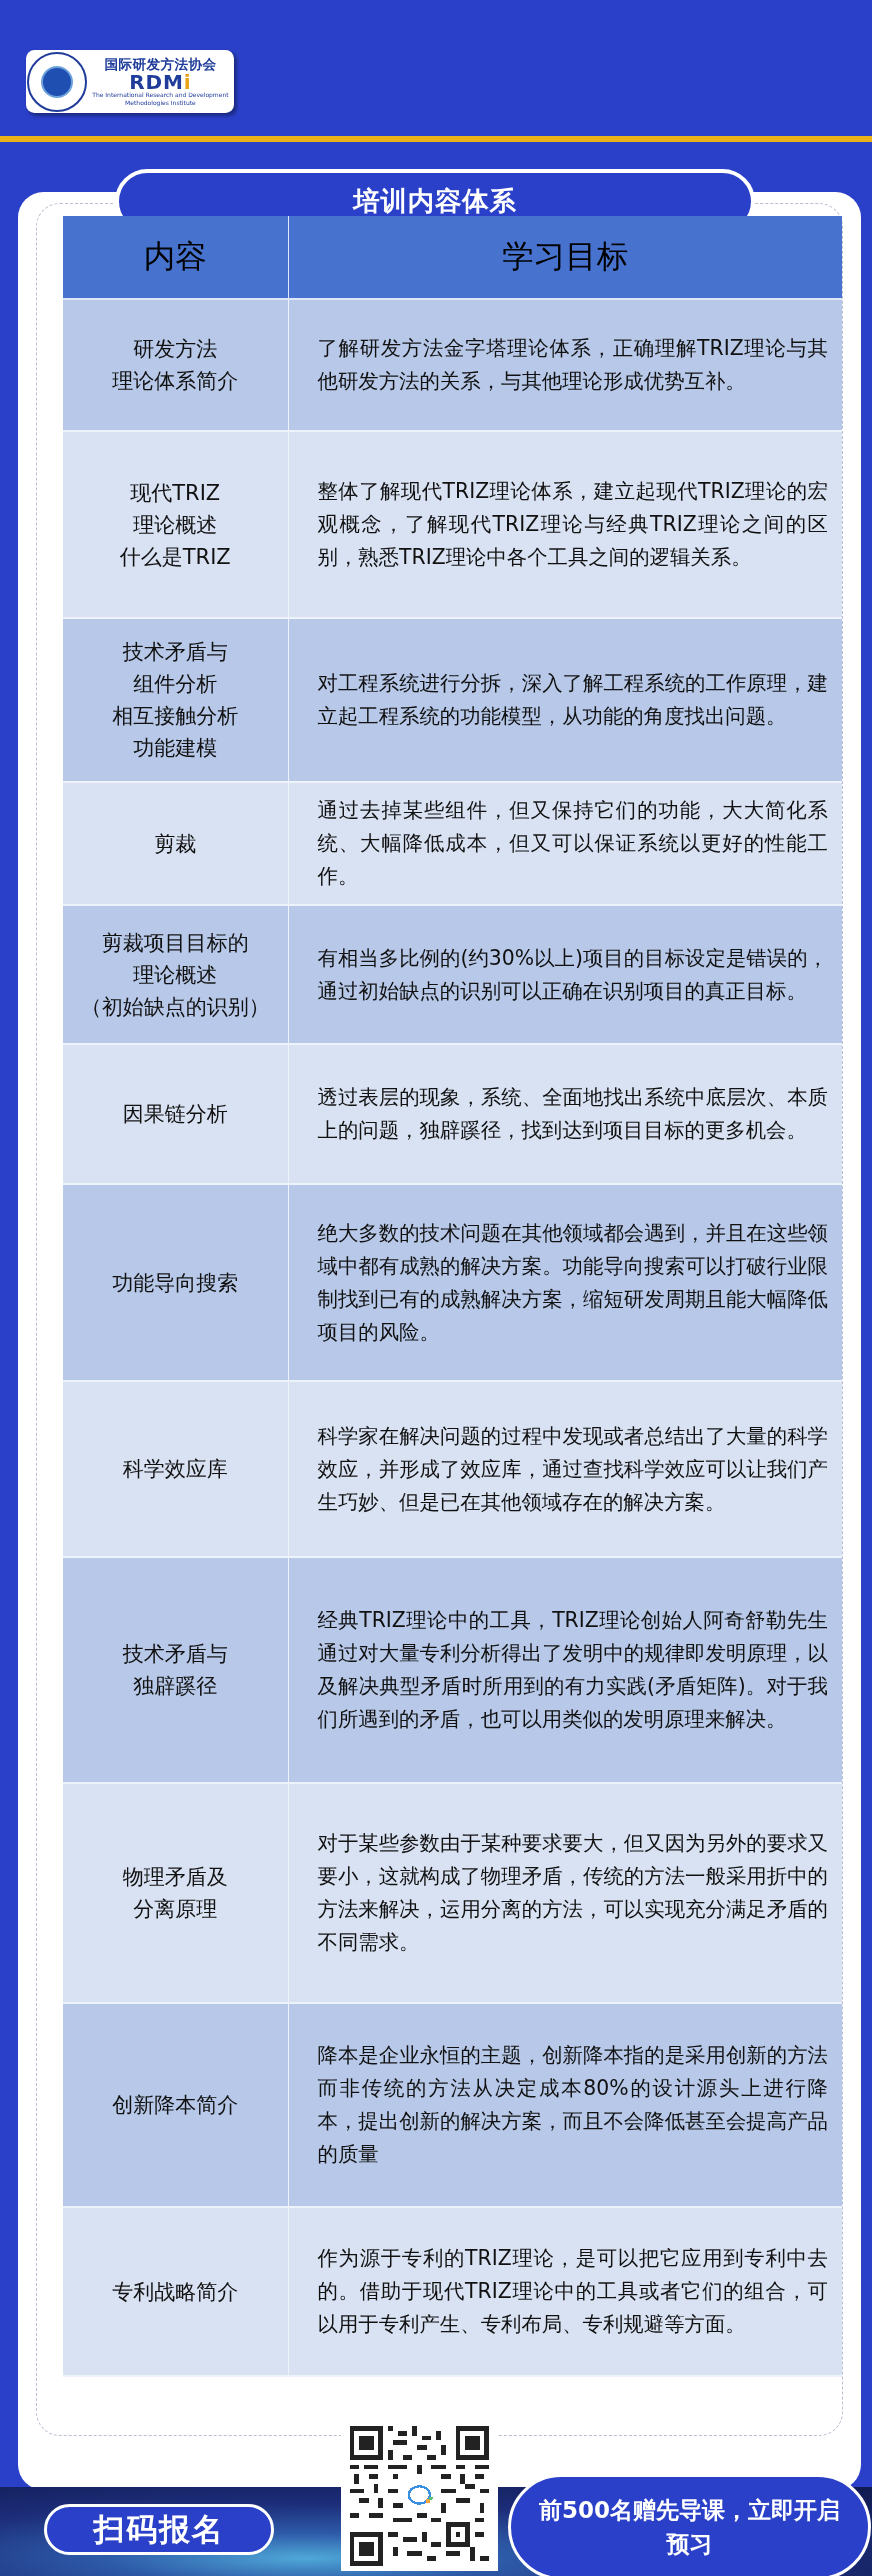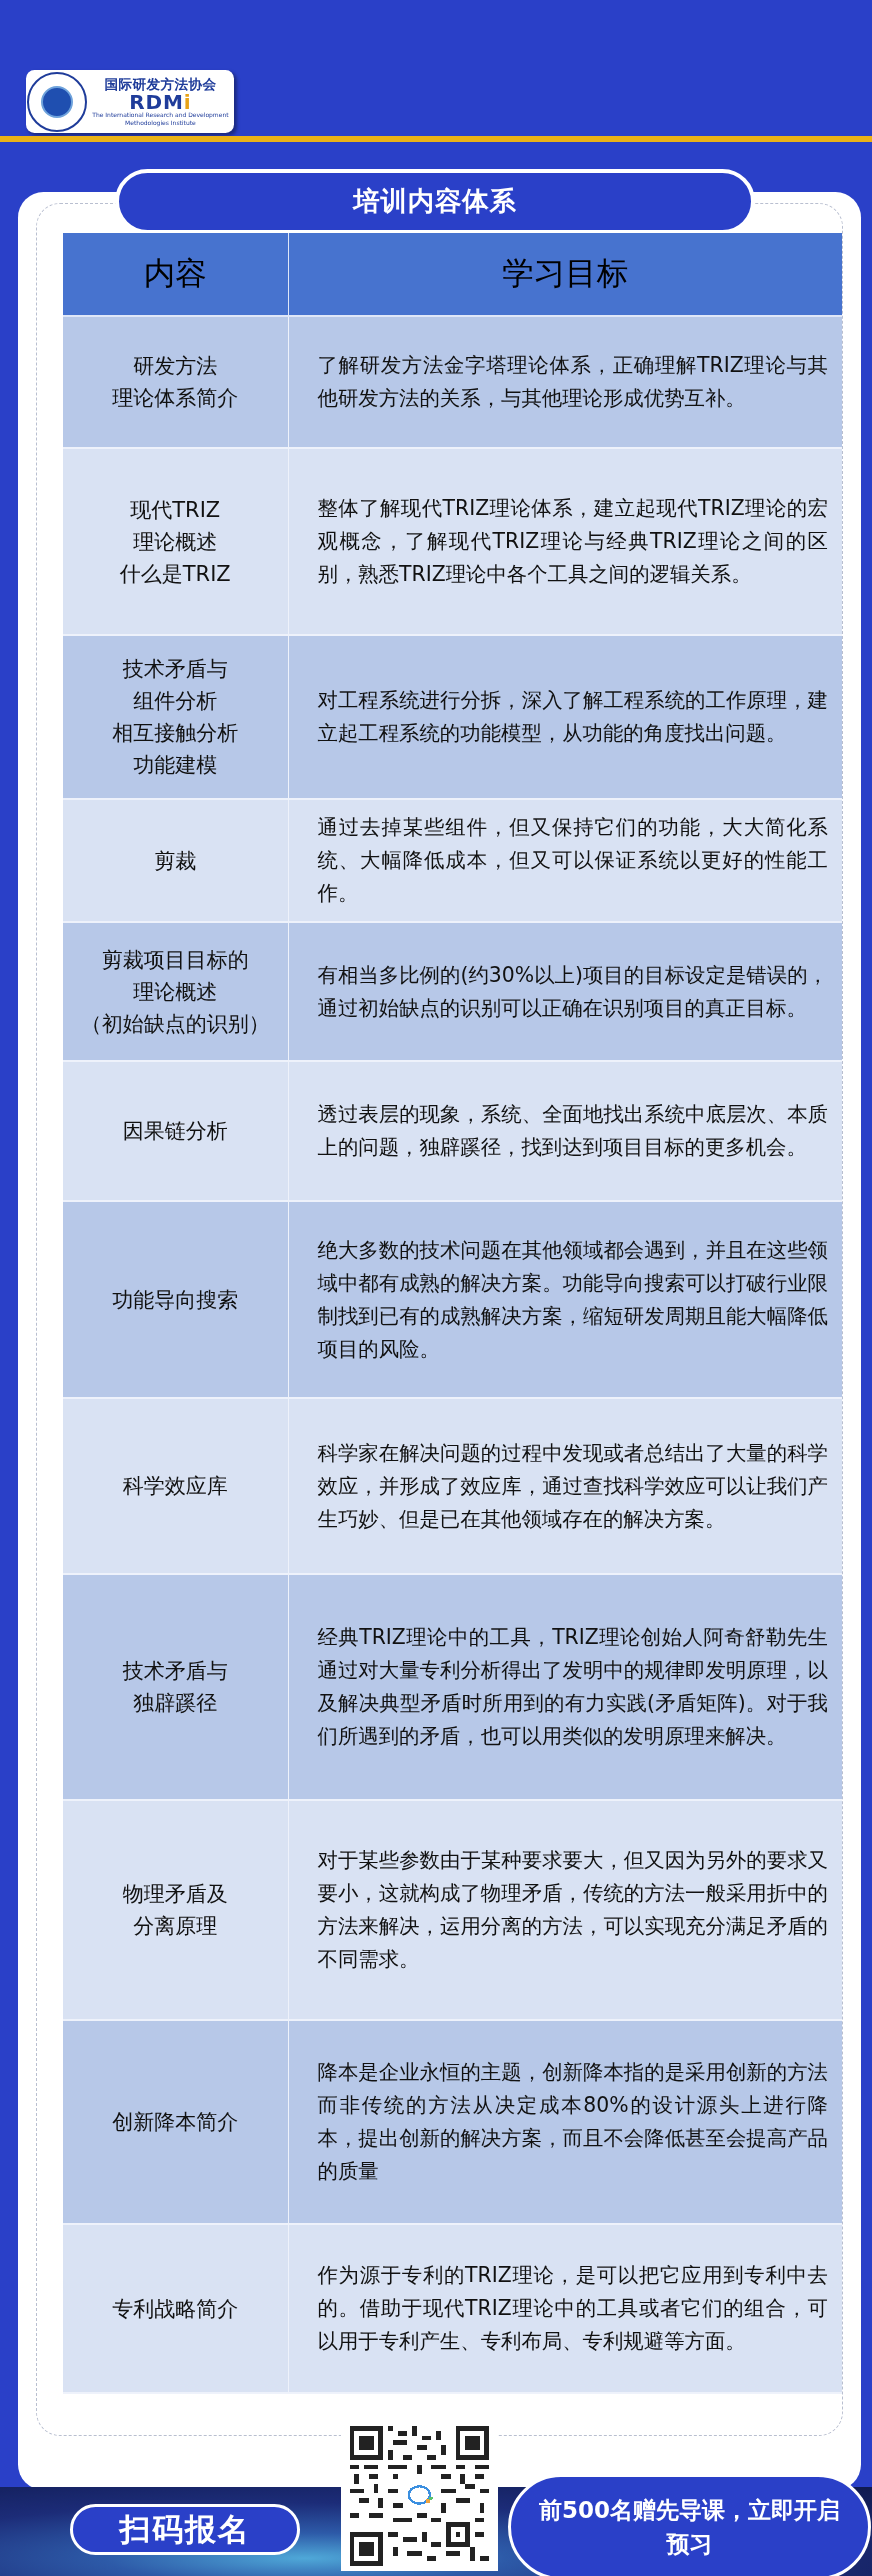--- a/index.html
+++ b/index.html
@@ -9,21 +9,21 @@
     font-family: "DejaVu Sans", "Liberation Sans", sans-serif;
     position: relative;
   }
   .page { position: relative; width: 872px; height: 2576px; }
 
   
   .logo-box {
     position: absolute; left: 25.5px; top: 50px; width: 208px; height: 63px;
     background: #fff; border-radius: 8.5px;
     box-shadow: 2.6px 2.6px 3.4px rgba(0,0,0,0.35);
-    display: flex; align-items: center; margin-top: 20px;
+    display: flex; align-items: center;
   }
   .logo-seal {
     width: 60px; height: 60px; margin-left: 1.7px; border-radius: 50%;
     border: 2.6px solid #1f3c9a; position: relative;
     display: flex; align-items: center; justify-content: center;
   }
   .logo-seal .inner {
     width: 32px; height: 32px; border-radius: 50%; background: #1f4fb0;
     border: 2.6px solid #6fa3dc;
   }
@@ -56,21 +56,21 @@
     border: 1.3px dashed #b9bfd0; border-radius: 24px;
   }
   .section-tab {
     position: absolute; left: 115px; top: 169px; width: 640px; height: 65px;
     background: #2a40c8; border: 4.3px solid #fff; border-radius: 34px;
     display: flex; align-items: center; justify-content: center;
   }
   .section-tab span { color: #fff; font-size: 26.4px; font-weight: bold; letter-spacing: 0.9px; }
 
   table.course {
-    position: absolute; left: 63px; top: 233px; width: 778px;
+    position: absolute; left: 63px; top: 216px; width: 778px;
     border-collapse: collapse; table-layout: fixed; border-radius: 24px;
   }
   table.course col.c1 { width: 225px; }
   table.course col.c2 { width: 554px; }
   table.course th {
     background: #4773cf; color: #000; font-weight: normal;
     font-size: 31.5px; height: 83px; border-right: 1.7px solid #dfe7f8;
     border-bottom: 2.6px solid #dfe7f8;
   }
   table.course th:last-child { border-right: none; }
@@ -89,21 +89,21 @@
   .galaxy {
     position: absolute; left: 0; top: 2487px; width: 872px; height: 89px;
     background: radial-gradient(ellipse at 35% 80%, #4fa8d8 0%, #2d5aa8 25%, #1c2c78 55%, #101a50 100%);
   }
   .qr {
     position: absolute; left: 341px; top: 2421px; width: 157px; height: 150px;
     background: #fff; padding: 5.1px;
   }
   .qr svg { width: 100%; height: 100%; }
   .pill-left {
-    position: absolute; left: 70px; top: 2504px; width: 230px; height: 51px;
+    position: absolute; left: 44px; top: 2504px; width: 230px; height: 51px;
     background: #2a40c8; border: 3.4px solid #fff; border-radius: 25.5px;
     display: flex; align-items: center; justify-content: center;
   }
   .pill-left span { color: #fff; font-size: 31px; font-weight: bold; letter-spacing: 1.7px; }
   .pill-right {
     position: absolute; left: 508px; top: 2474px; width: 363px; height: 106px;
     background: #2a40c8; border: 3.4px solid #fff; border-radius: 53px;
     display: flex; align-items: center; justify-content: center; text-align: center;
     padding: 0 25.5px;
   }

